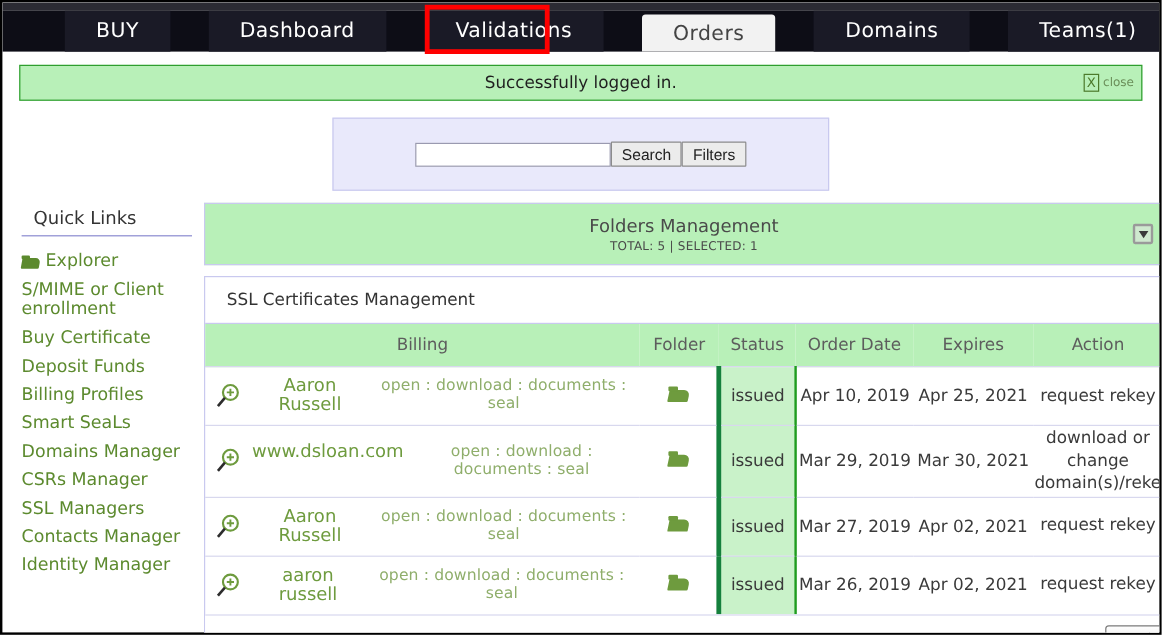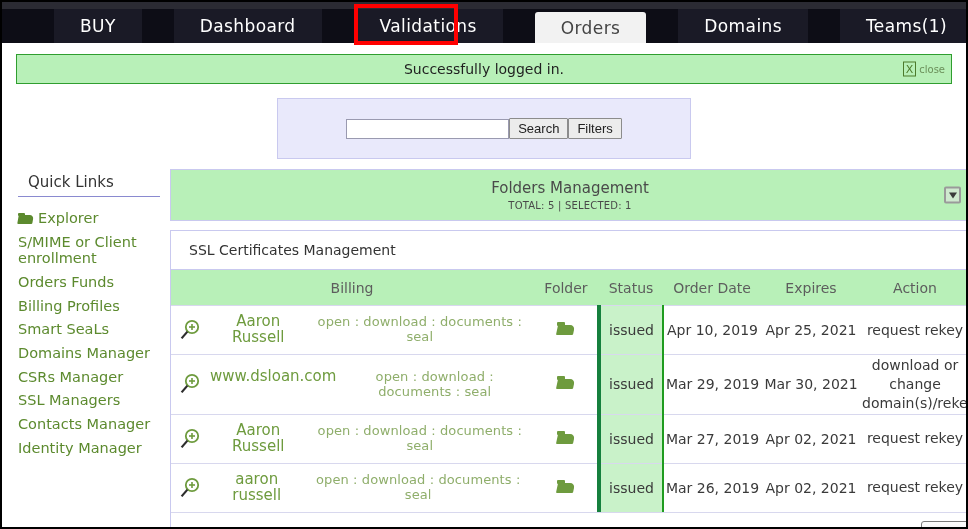--- a/index.html
+++ b/index.html
@@ -464,21 +464,22 @@
   <div class="layout">
 
     <div class="sidebar">
       <div class="ql-title">Quick Links</div>
       <div class="ql-list">
         <a class="ql-link with-icon">
           <span class="folder-ico"></span>
           <span>Explorer</span>
         </a>
         <a class="ql-link">S/MIME or Client enrollment</a>
-        <a class="ql-link">Orders Funds</a>
+        <a class="ql-link">Buy Certificate</a>
+        <a class="ql-link">Deposit Funds</a>
         <a class="ql-link">Billing Profiles</a>
         <a class="ql-link">Smart SeaLs</a>
         <a class="ql-link">Domains Manager</a>
         <a class="ql-link">CSRs Manager</a>
         <a class="ql-link">SSL Managers</a>
         <a class="ql-link">Contacts Manager</a>
         <a class="ql-link">Identity Manager</a>
       </div>
     </div>
 

